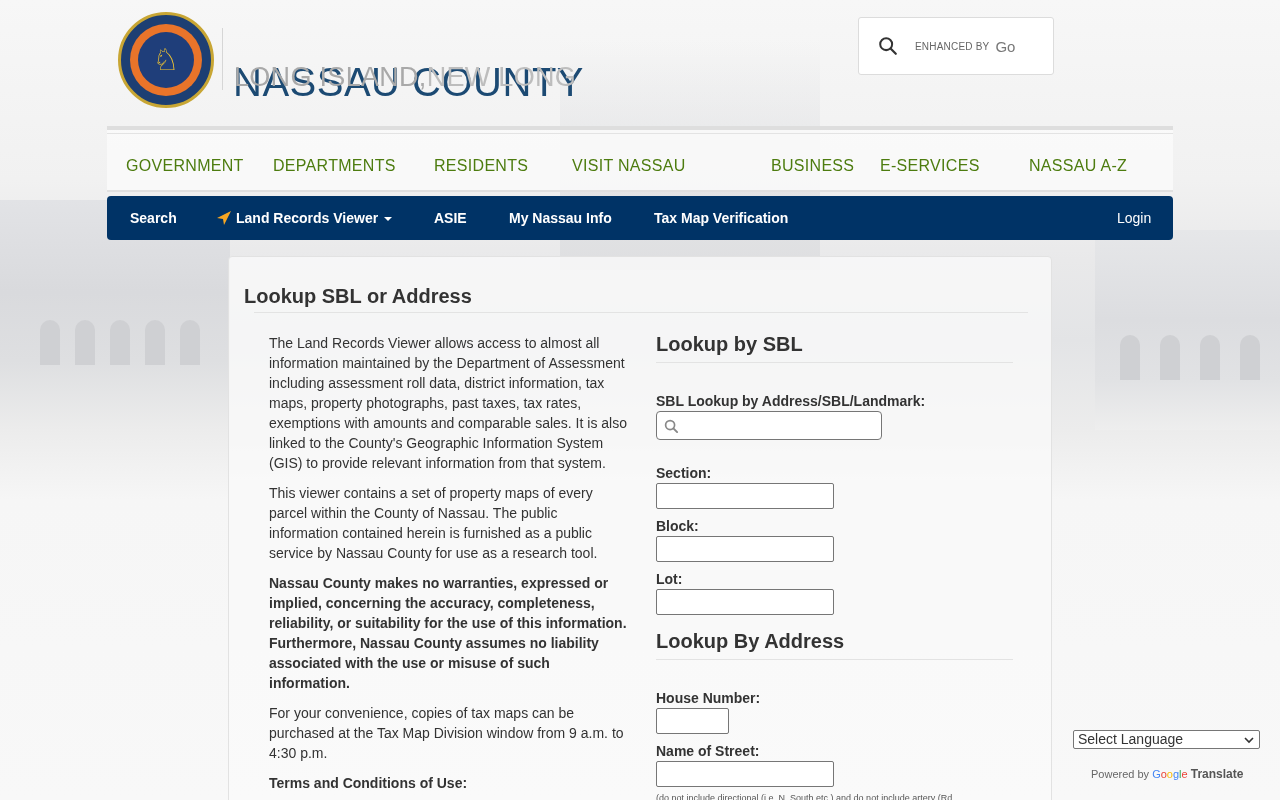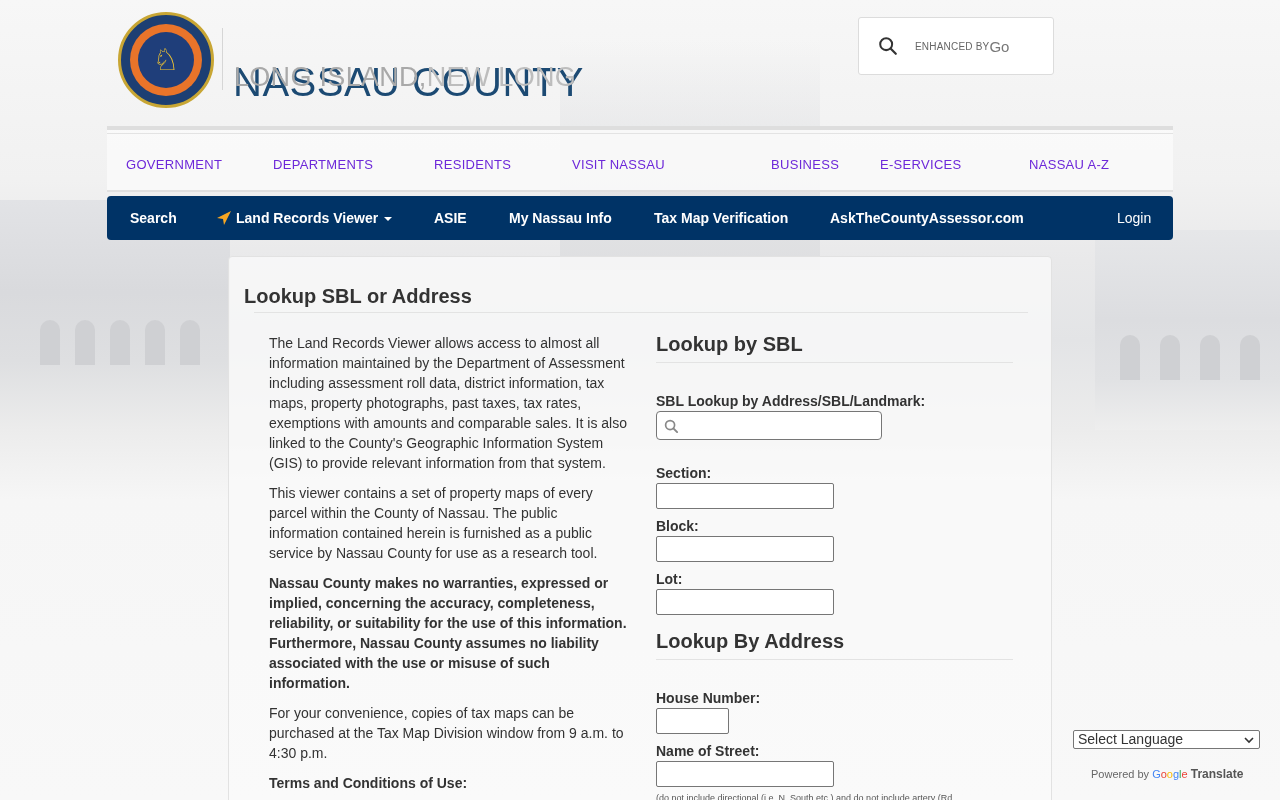--- a/index.html
+++ b/index.html
@@ -69,32 +69,32 @@
 
   .search-box {
     position: absolute; left: 858px; top: 17px; width: 196px; height: 58px;
     background: #fff; border: 1px solid #dcdcdc; border-radius: 3px;
     display: flex; align-items: center;
   }
   .search-box .icon { margin-left: 18px; width: 22px; height: 22px; }
   .search-box .enh {
     margin-left: 16px; font-size: 10px; color: #666; letter-spacing: 0.2px;
   }
-  .search-box .go { font-size: 15px; color: #777; }
+  .search-box .go { margin-left: 6px; font-size: 15px; color: #777; }
 
   
   .topnav {
     position: absolute; left: 107px; top: 126px; width: 1066px; height: 66px;
     border-top: 4px solid #dedede; border-bottom: 2px solid #e0e0e0;
     background: rgba(250,250,250,0.85);
   }
   .topnav .inner-line { position:absolute; left:0; right:0; top:3px; height:1px; background:#e3e3e3; }
   .topnav ul { list-style: none; display: flex; position: absolute; left: 0; top: 0; height: 60px; width: 100%; }
   .topnav li {
-    position: absolute; top: 27px; font-size: 13px; color: #6d28d9; letter-spacing: 0.3px; white-space: nowrap;
+    position: absolute; top: 27px; font-size: 16px; color: #4d7c0f; letter-spacing: 0.3px; white-space: nowrap;
   }
 
   
   .bluenav {
     position: absolute; left: 107px; top: 196px; width: 1066px; height: 44px;
     background: #003366; border-radius: 4px;
   }
   .bluenav .item {
     position: absolute; top: 0; height: 56px; line-height: 44px;
     color: #fff; font-size: 14px; font-weight: bold; white-space: nowrap;
@@ -210,21 +210,20 @@
   <nav class="bluenav">
     <a class="item" style="left:23px">Search</a>
     <a class="item" style="left:109px">
       <svg class="arrow" width="16" height="16" viewBox="0 0 16 16">
         <path d="M15 1 L1 8 L7 9 L8 15 Z" fill="#f5a623"></path>
       </svg><span>Land Records Viewer</span><span class="caret"></span>
     </a>
     <a class="item" style="left:327px">ASIE</a>
     <a class="item" style="left:402px">My Nassau Info</a>
     <a class="item" style="left:547px">Tax Map Verification</a>
-    <a class="item" style="left:723px">AskTheCountyAssessor.com</a>
     <a class="item login" style="left:1010px">Login</a>
   </nav>
 
   <section class="panel">
     <h2 class="panel-title">Lookup SBL or Address</h2>
     <div class="panel-rule"></div>
 
     <div class="left-col">
       <p>The Land Records Viewer allows access to almost all information maintained by the Department of Assessment including assessment roll data, district information, tax maps, property photographs, past taxes, tax rates, exemptions with amounts and comparable sales. It is also linked to the County's Geographic Information System (GIS) to provide relevant information from that system.</p>
       <p>This viewer contains a set of property maps of every parcel within the County of Nassau. The public information contained herein is furnished as a public service by Nassau County for use as a research tool.</p>

